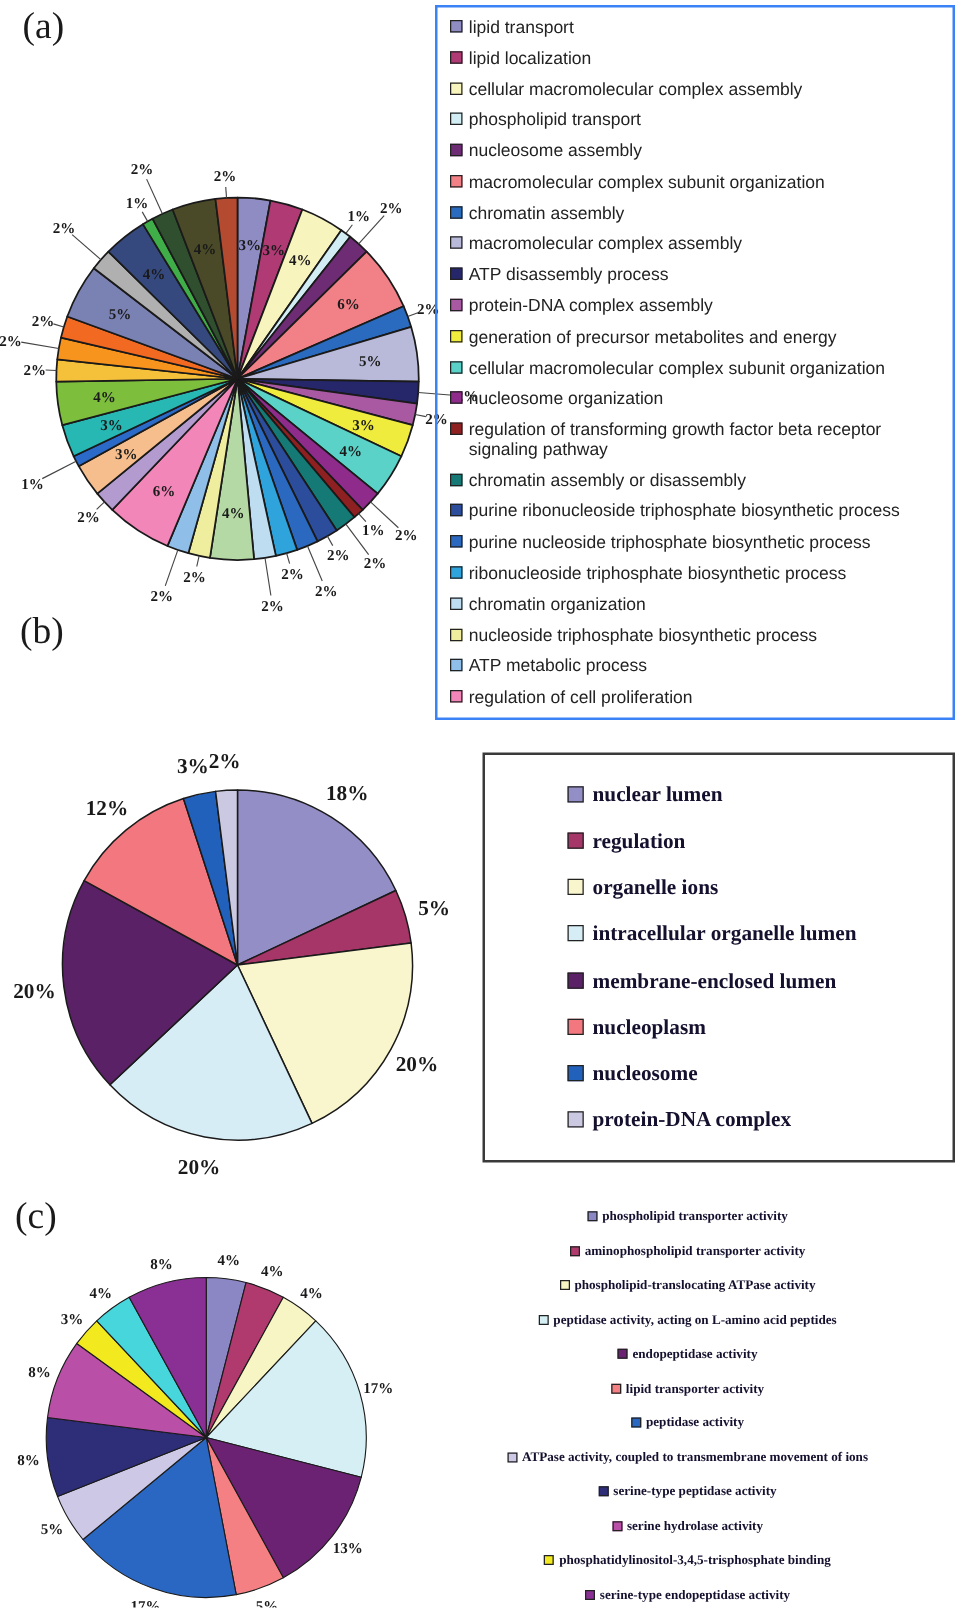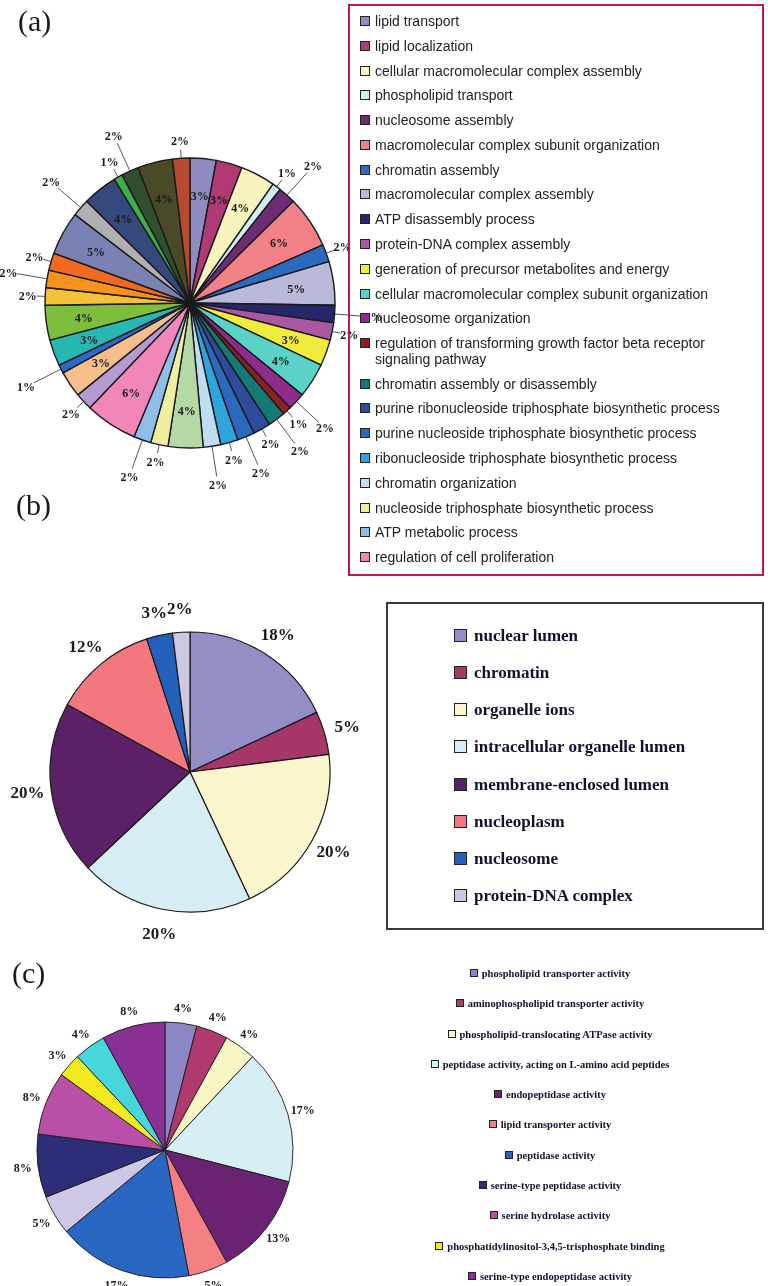--- a/index.html
+++ b/index.html
@@ -14,21 +14,21 @@
   #tag-a{left:18px;top:4px;}
   #tag-b{left:16px;top:488px;}
   #tag-c{left:12px;top:956px;}
   #pies-svg{position:absolute;left:0;top:0;}
   .legend{
     position:absolute;display:flex;flex-direction:column;
     justify-content:space-between;box-sizing:border-box;
   }
   #legend-a{
     left:348px;top:4px;width:416px;height:572px;
-    border:2px solid #be185d;padding:8px 10px;
+    border:2px solid #3b82f6;padding:8px 10px;
     font-size:14px;color:#222;line-height:1.12;
   }
   #legend-b{
     left:386px;top:602px;width:378px;height:328px;
     border:2px solid #3a3a3a;padding:22px 10px 22px 66px;
     font-family:"Liberation Serif",serif;font-weight:bold;
     font-size:17px;color:#14102e;
   }
   #legend-c{
     left:332px;top:966px;width:436px;height:318px;
@@ -284,21 +284,21 @@
         <span>regulation of cell proliferation</span>
       </div>
     </div>
   <div class="legend" id="legend-b">
       <div class="legend-row">
         <span class="swatch" style="background: rgb(147, 142, 198);"></span>
         <span>nuclear lumen</span>
       </div>
       <div class="legend-row">
         <span class="swatch" style="background: rgb(166, 53, 104);"></span>
-        <span>chromatin</span>
+        <span>regulation</span>
       </div>
       <div class="legend-row">
         <span class="swatch" style="background: rgb(249, 246, 205);"></span>
         <span>organelle ions</span>
       </div>
       <div class="legend-row">
         <span class="swatch" style="background: rgb(215, 237, 246);"></span>
         <span>intracellular organelle lumen</span>
       </div>
       <div class="legend-row">
@@ -339,20 +339,24 @@
         <span class="swatch" style="background: rgb(107, 34, 114);"></span>
         <span>endopeptidase activity</span>
       </div>
       <div class="legend-row">
         <span class="swatch" style="background: rgb(244, 128, 132);"></span>
         <span>lipid transporter activity</span>
       </div>
       <div class="legend-row">
         <span class="swatch" style="background: rgb(42, 103, 194);"></span>
         <span>peptidase activity</span>
+      </div>
+      <div class="legend-row">
+        <span class="swatch" style="background: rgb(204, 200, 230);"></span>
+        <span>ATPase activity, coupled to transmembrane movement of ions</span>
       </div>
       <div class="legend-row">
         <span class="swatch" style="background: rgb(45, 45, 120);"></span>
         <span>serine-type peptidase activity</span>
       </div>
       <div class="legend-row">
         <span class="swatch" style="background: rgb(186, 79, 168);"></span>
         <span>serine hydrolase activity</span>
       </div>
       <div class="legend-row">

